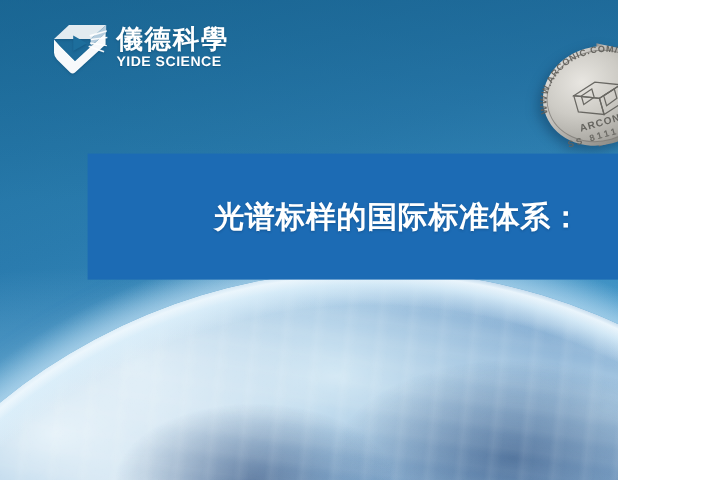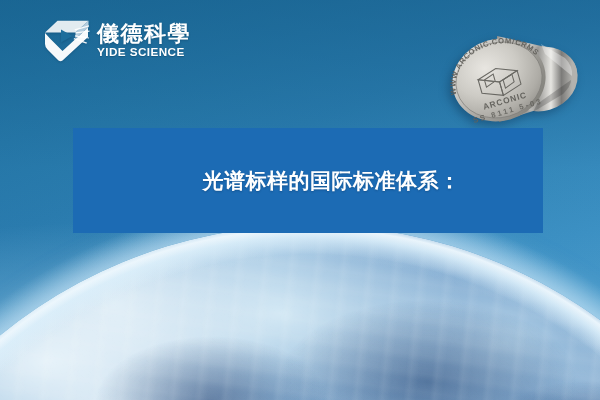--- a/index.html
+++ b/index.html
@@ -3,21 +3,21 @@
 <meta charset="utf-8">
 <style>
   html, body {
     margin: 0;
     padding: 0;
     background: #ffffff;
   }
 
   #poster {
     position: relative;
-    width: 600px;
+    width: 515px;
     height: 400px;
     overflow: hidden;
     font-family: "Liberation Sans", "DejaVu Sans", sans-serif;
     background: linear-gradient(160deg, #1D6E9C 0%, #2A7BAE 38%, #3D91C4 72%, #55A3CF 100%);
   }
 
   
   .sky-wash {
     position: absolute;
     inset: 0;
@@ -178,21 +178,21 @@
     gap: 2px;
   }
   .banner-line {
     color: #ffffff;
     font-weight: 700;
     white-space: nowrap;
     font-family: "DejaVu Sans", "Liberation Sans", sans-serif;
     text-shadow: 0 1px 2px rgba(0,35,70,0.30);
   }
   .banner-line-1 {
-    font-size: 21px;
+    font-size: 25px;
     letter-spacing: 0.5px;
     margin-left: 47px;
   }
   .banner-line-2 {
     font-size: 27px;
     letter-spacing: 0px;
   }
 </style>
 </head>
 <body>

